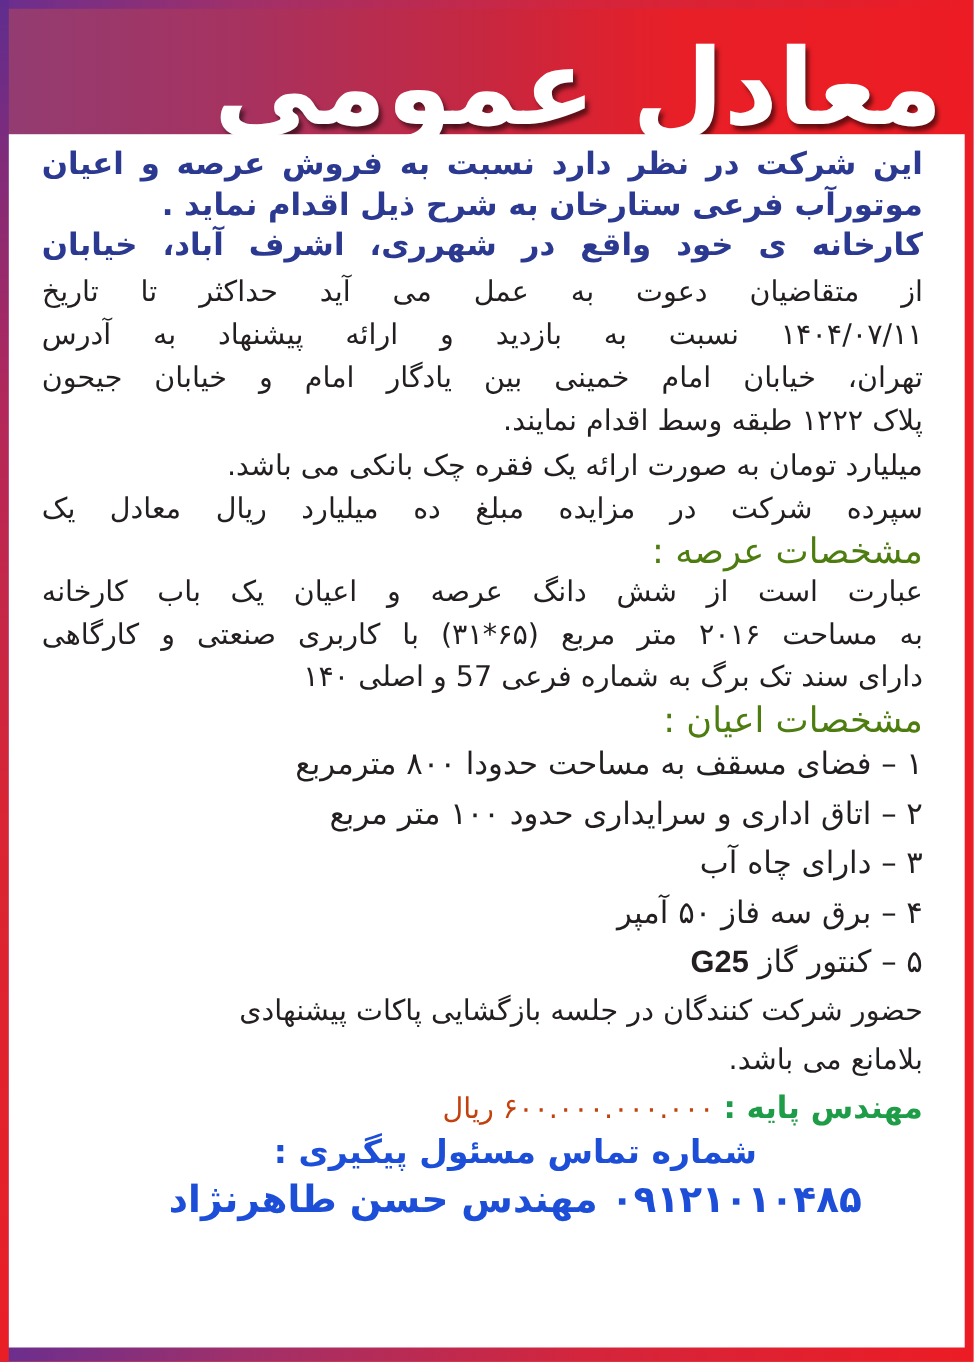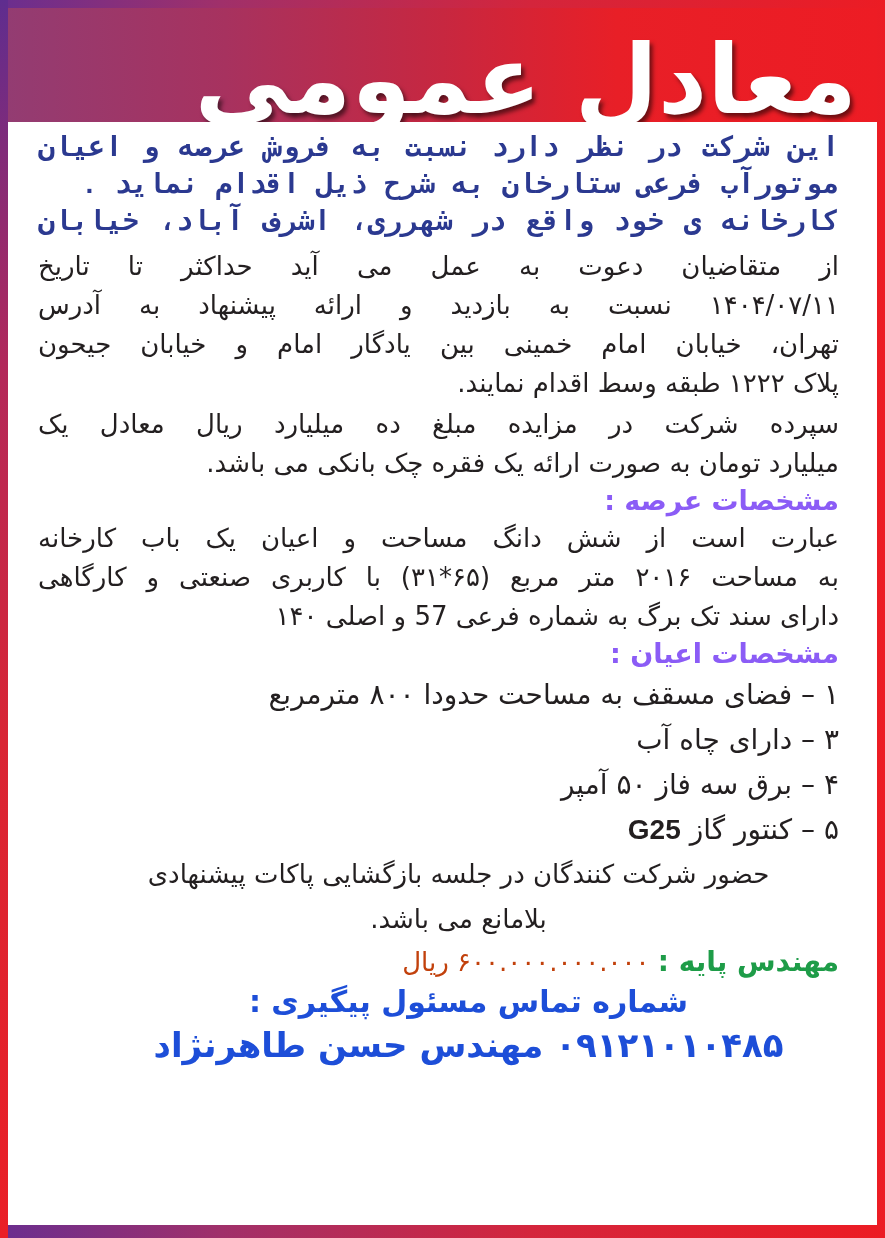--- a/index.html
+++ b/index.html
@@ -32,34 +32,33 @@
     position: absolute; left: 8px; top: 122px; width: 869px; height: 1103px;
     background: #ffffff;
   }
   .content {
     position: absolute; right: 38px; left: 30px; top: 8px;
     direction: rtl; text-align: justify;
   }
   .intro {
     color: #2b3990; font-weight: bold; font-size: 28px; line-height: 37px;
     text-align-last: right;
-    font-family: Liberation Mono, monospace;
   }
   .body-text {
     color: #231f20; font-size: 26px; line-height: 39px; margin-top: 6px;
   }
   .line { display: block; white-space: nowrap; text-align-last: justify; }
   .line.last { text-align-last: right; }
   .section-heading {
-    color: #8b5cf6; font-weight: bold; font-size: 27px; line-height: 36px;
+    color: #4d7c0f; font-weight: normal; font-size: 32px; line-height: 36px;
   }
   .features { color: #231f20; font-size: 28px; line-height: 45px; padding-right: 0; }
   .feature-item { display: block; white-space: nowrap; }
   .gas-model { font-family: "Liberation Sans", sans-serif; font-weight: bold; direction: ltr; unicode-bidi: embed; }
-  .attendance { color: #231f20; font-size: 26px; line-height: 45px; text-align: center; padding-left: 40px; }
+  .attendance { color: #231f20; font-size: 26px; line-height: 45px; padding-left: 40px; }
   .price-row { font-size: 26px; line-height: 40px; white-space: nowrap; }
   .price-label { color: #1e9c48; font-weight: bold; font-size: 28px; }
   .price-value { color: #c2410c; }
   .contact { color: #1d4ed8; font-weight: bold; text-align: center; padding-left: 60px; }
   .contact-title { font-size: 30px; line-height: 40px; }
   .contact-line { font-size: 34px; line-height: 46px; }
 </style>
 </head>
 <body>
 
@@ -80,36 +79,37 @@
     </div>
 
     <div class="body-text">
       <span class="line">از متقاضیان دعوت به عمل می آید حداکثر تا تاریخ</span>
       <span class="line">۱۴۰۴/۰۷/۱۱ نسبت به بازدید و ارائه پیشنهاد به آدرس</span>
       <span class="line">تهران، خیابان امام خمینی بین یادگار امام و خیابان جیحون</span>
       <span class="line last">پلاک ۱۲۲۲ طبقه وسط اقدام نمایند.</span>
     </div>
 
     <div class="body-text" style="margin-top:2px">
+      <span class="line last">میلیارد تومان به صورت ارائه یک فقره چک بانکی می باشد.</span>
       <span class="line">سپرده شرکت در مزایده مبلغ ده میلیارد ریال معادل یک</span>
-      <span class="line last">میلیارد تومان به صورت ارائه یک فقره چک بانکی می باشد.</span>
     </div>
 
     <div class="section-heading">مشخصات عرصه :</div>
 
     <div class="body-text" style="margin-top:0">
-      <span class="line">عبارت است از شش دانگ مساحت و اعیان یک باب کارخانه</span>
+      <span class="line">عبارت است از شش دانگ عرصه و اعیان یک باب کارخانه</span>
       <span class="line">به مساحت ۲۰۱۶ متر مربع (۶۵*۳۱) با کاربری صنعتی و کارگاهی</span>
       <span class="line last">دارای سند تک برگ به شماره فرعی 57 و اصلی ۱۴۰</span>
     </div>
 
     <div class="section-heading">مشخصات اعیان :</div>
 
     <div class="features">
       <span class="feature-item">۱ – فضای مسقف به مساحت حدودا ۸۰۰ مترمربع</span>
+      <span class="feature-item">۲ – اتاق اداری و سرایداری حدود ۱۰۰ متر مربع</span>
       <span class="feature-item">۳ – دارای چاه آب</span>
       <span class="feature-item">۴ – برق سه فاز ۵۰ آمپر</span>
       <span class="feature-item">
         <span>۵ – کنتور گاز</span>
         <span class="gas-model">G25</span>
       </span>
     </div>
 
     <div class="attendance">
       <div>حضور شرکت کنندگان در جلسه بازگشایی پاکات پیشنهادی</div>

